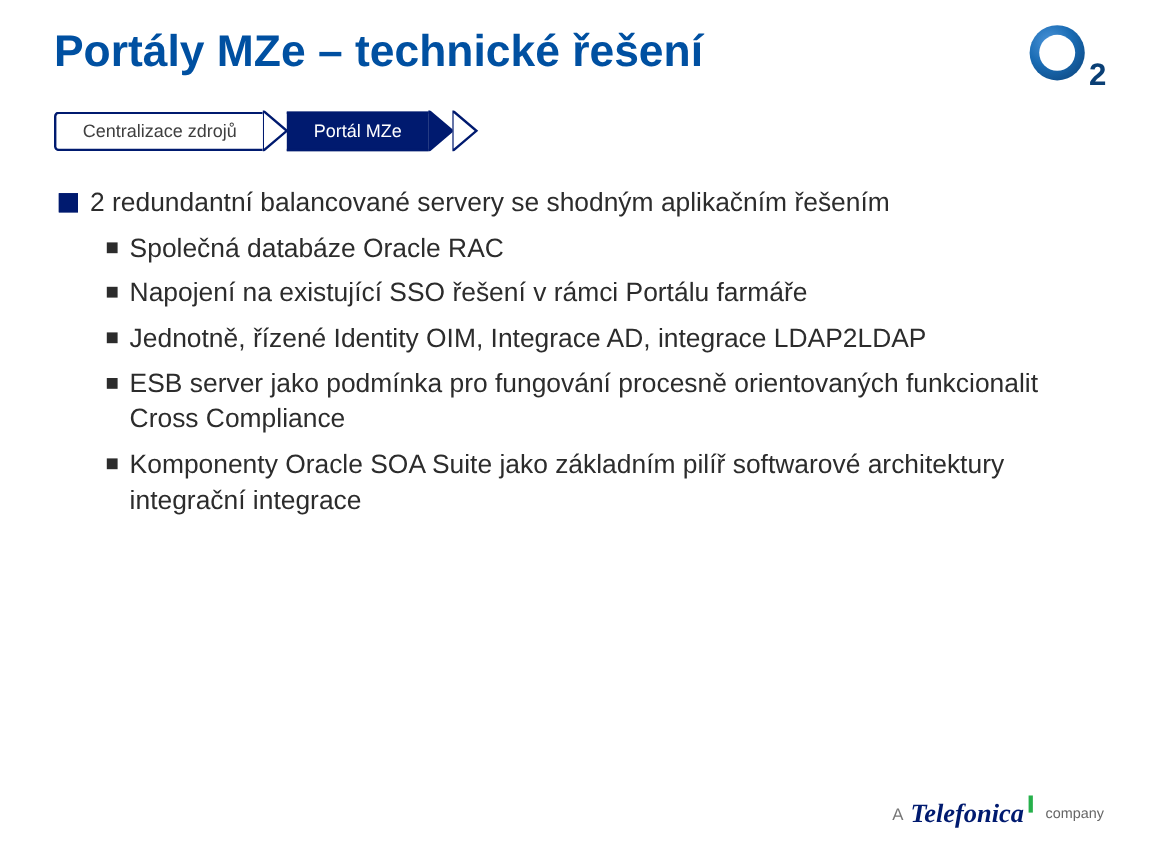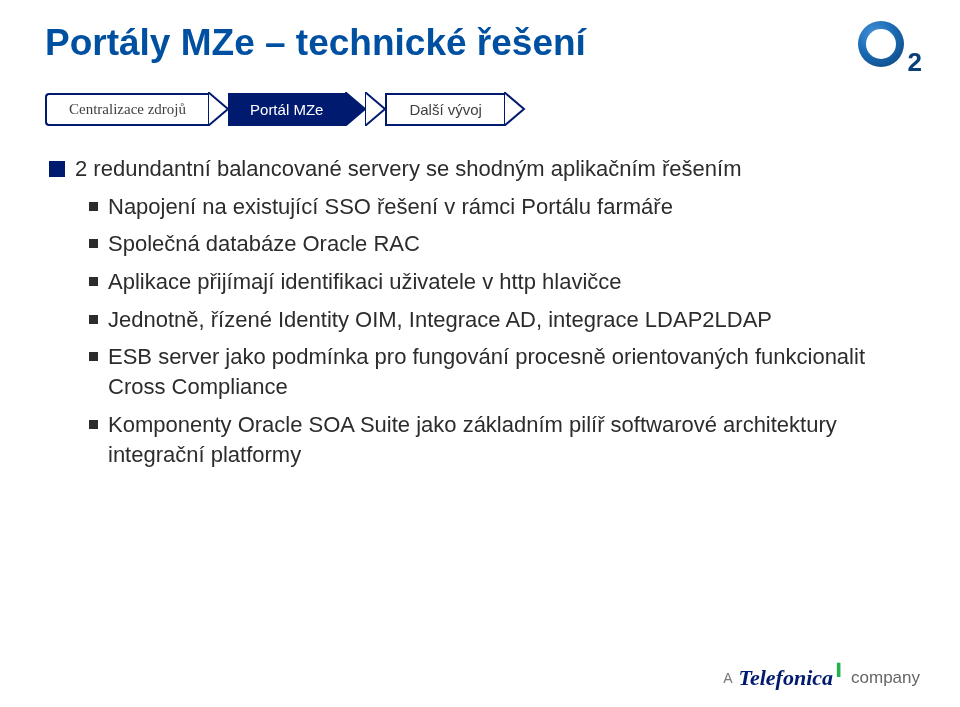--- a/index.html
+++ b/index.html
@@ -60,21 +60,20 @@
   }
   .crumb-light .crumb-body {
     background:#fff;
     border-top:2px solid #001a6f;
     border-bottom:2px solid #001a6f;
     border-left:2px solid #001a6f;
     color:#3f3f3f;
   }
   .crumb-light.first .crumb-body{
     border-radius:4px 0 0 4px;
-    font-family:Liberation Serif, serif;
   }
   .crumb-dark .crumb-body {
     background:#001a6f;
     color:#fff;
     border-top:2px solid #001a6f;
     border-bottom:2px solid #001a6f;
   }
   .chevron {
     display:flex;
   }
@@ -143,21 +142,21 @@
     position:relative;
     width:6px;
   }
   .footer-logo .acc span{
     position:absolute;
     bottom:1px; left:-2px;
     font-size:12px;
     color:#26b04b;
   }
   .footer-logo .a-small { color:#777; font-size:14px; }
-  .footer-logo .company { color:#666; font-size:17px; }
+  .footer-logo .company { color:#666; font-size:12px; }
 </style>
 </head>
 <body>
 
 <div class="slide">
 
   <div class="logo-o2">
     <div class="ring"></div>
     <div class="sub2">2</div>
   </div>
@@ -185,51 +184,40 @@
     </div>
 
     <div class="crumb crumb-light">
       <span class="chevron">
         <svg width="22" height="34" viewBox="0 0 22 34">
           <polygon points="0,0 20,17 0,34" fill="#fff" stroke="#001a6f" stroke-width="2"></polygon>
         </svg>
       </span>
     </div>
 
-    <div class="crumb crumb-light">
-      <div class="crumb-body">Další vývoj</div>
-      <span class="chevron">
-        <svg width="22" height="34" viewBox="0 0 22 34">
-          <polygon points="0,0 20,17 0,34" fill="#fff" stroke="#001a6f" stroke-width="2"></polygon>
-        </svg>
-      </span>
-    </div>
   </div>
 
   <div class="content">
     <div class="b1">
       <span>2 redundantní balancované servery se shodným aplikačním řešením</span>
     </div>
     <div class="b2">
+      <span>Společná databáze Oracle RAC</span>
+    </div>
+    <div class="b2">
       <span>Napojení na existující SSO řešení v rámci Portálu farmáře</span>
     </div>
     <div class="b2">
-      <span>Společná databáze Oracle RAC</span>
-    </div>
-    <div class="b2">
-      <span>Aplikace přijímají identifikaci uživatele v http hlavičce</span>
-    </div>
-    <div class="b2">
       <span>Jednotně, řízené Identity OIM, Integrace AD, integrace LDAP2LDAP</span>
     </div>
     <div class="b2">
       <span>ESB server jako podmínka pro fungování procesně orientovaných funkcionalit Cross Compliance</span>
     </div>
     <div class="b2">
-      <span>Komponenty Oracle SOA Suite jako základním pilíř softwarové architektury integrační platformy</span>
+      <span>Komponenty Oracle SOA Suite jako základním pilíř softwarové architektury integrační integrace</span>
     </div>
   </div>
 
   <div class="footer-logo">
     <span class="a-small">A</span>
     <span class="tele">Telefonica</span>
     <span class="acc">
         <span>▍</span>
       </span>
     <span class="company">company</span>

